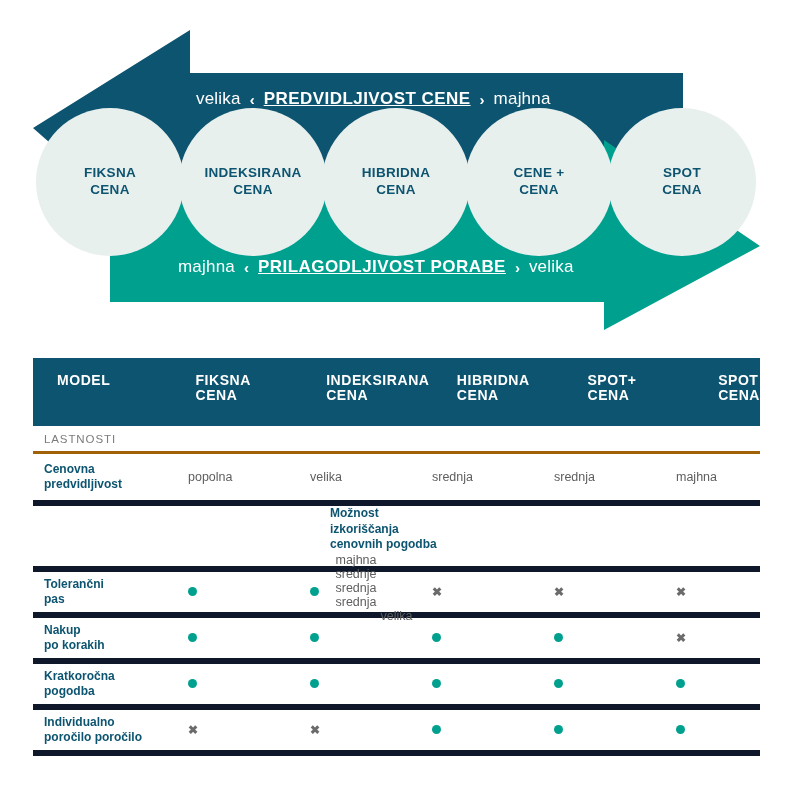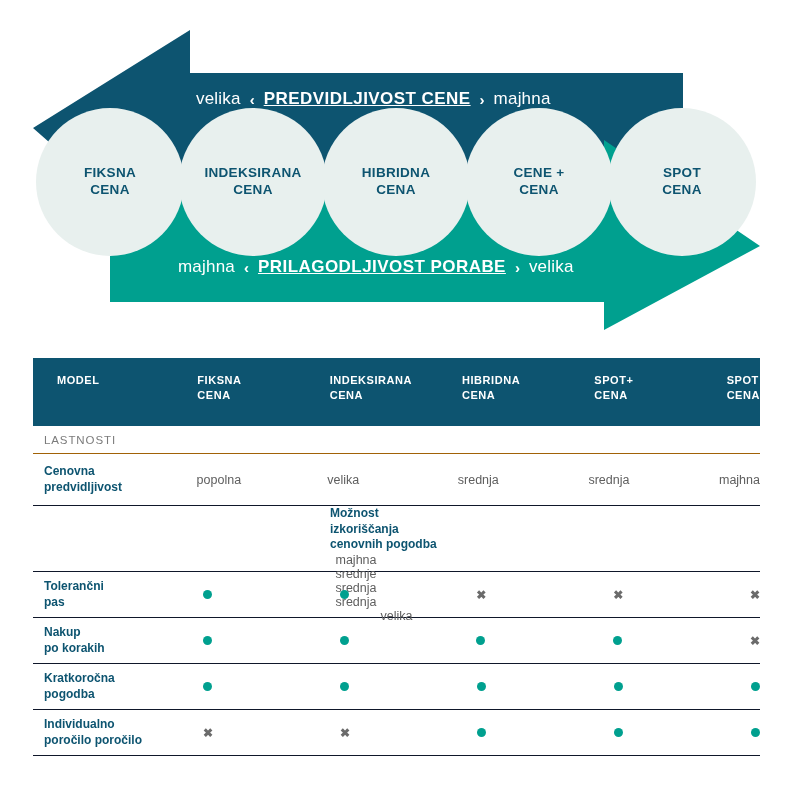--- a/index.html
+++ b/index.html
@@ -85,50 +85,49 @@
   .mx-head {
     background: #0d5470;
     display: flex;
     align-items: flex-start;
     height: 68px;
     padding-top: 15px;
     box-sizing: border-box;
   }
   .mx-head .cell {
     color: #ffffff;
-    font-size: 11px;
+    font-size: 14px;
     font-weight: 700;
     line-height: 15px;
     letter-spacing: 0.55px;
     padding-left: 24px;
   }
 
   .cell-label { width: 155px; padding-left: 11px; box-sizing: border-box; }
   .cell-c { width: 122px; }
   .cell-c.last { width: auto; }
 
   .mx-section {
     height: 28px;
     display: flex;
     align-items: center;
     padding-left: 11px;
     color: #7b7b7b;
     font-size: 11.5px;
     font-weight: 400;
     letter-spacing: 0.9px;
-    border-bottom: 1px solid #a16207;
+    border-bottom: 3px solid #a16207;
     box-sizing: border-box;
   }
 
   .mx-row {
     display: flex;
     align-items: center;
-    border-bottom: 1px solid #0f172a;
+    border-bottom: 6px solid #0f172a;
     box-sizing: border-box;
-    justify-content: space-between;
   }
   .mx-row .rlabel {
     width: 155px;
     padding-left: 11px;
     box-sizing: border-box;
     color: #0d5470;
     font-size: 12px;
     font-weight: 700;
     line-height: 15.5px;
   }

